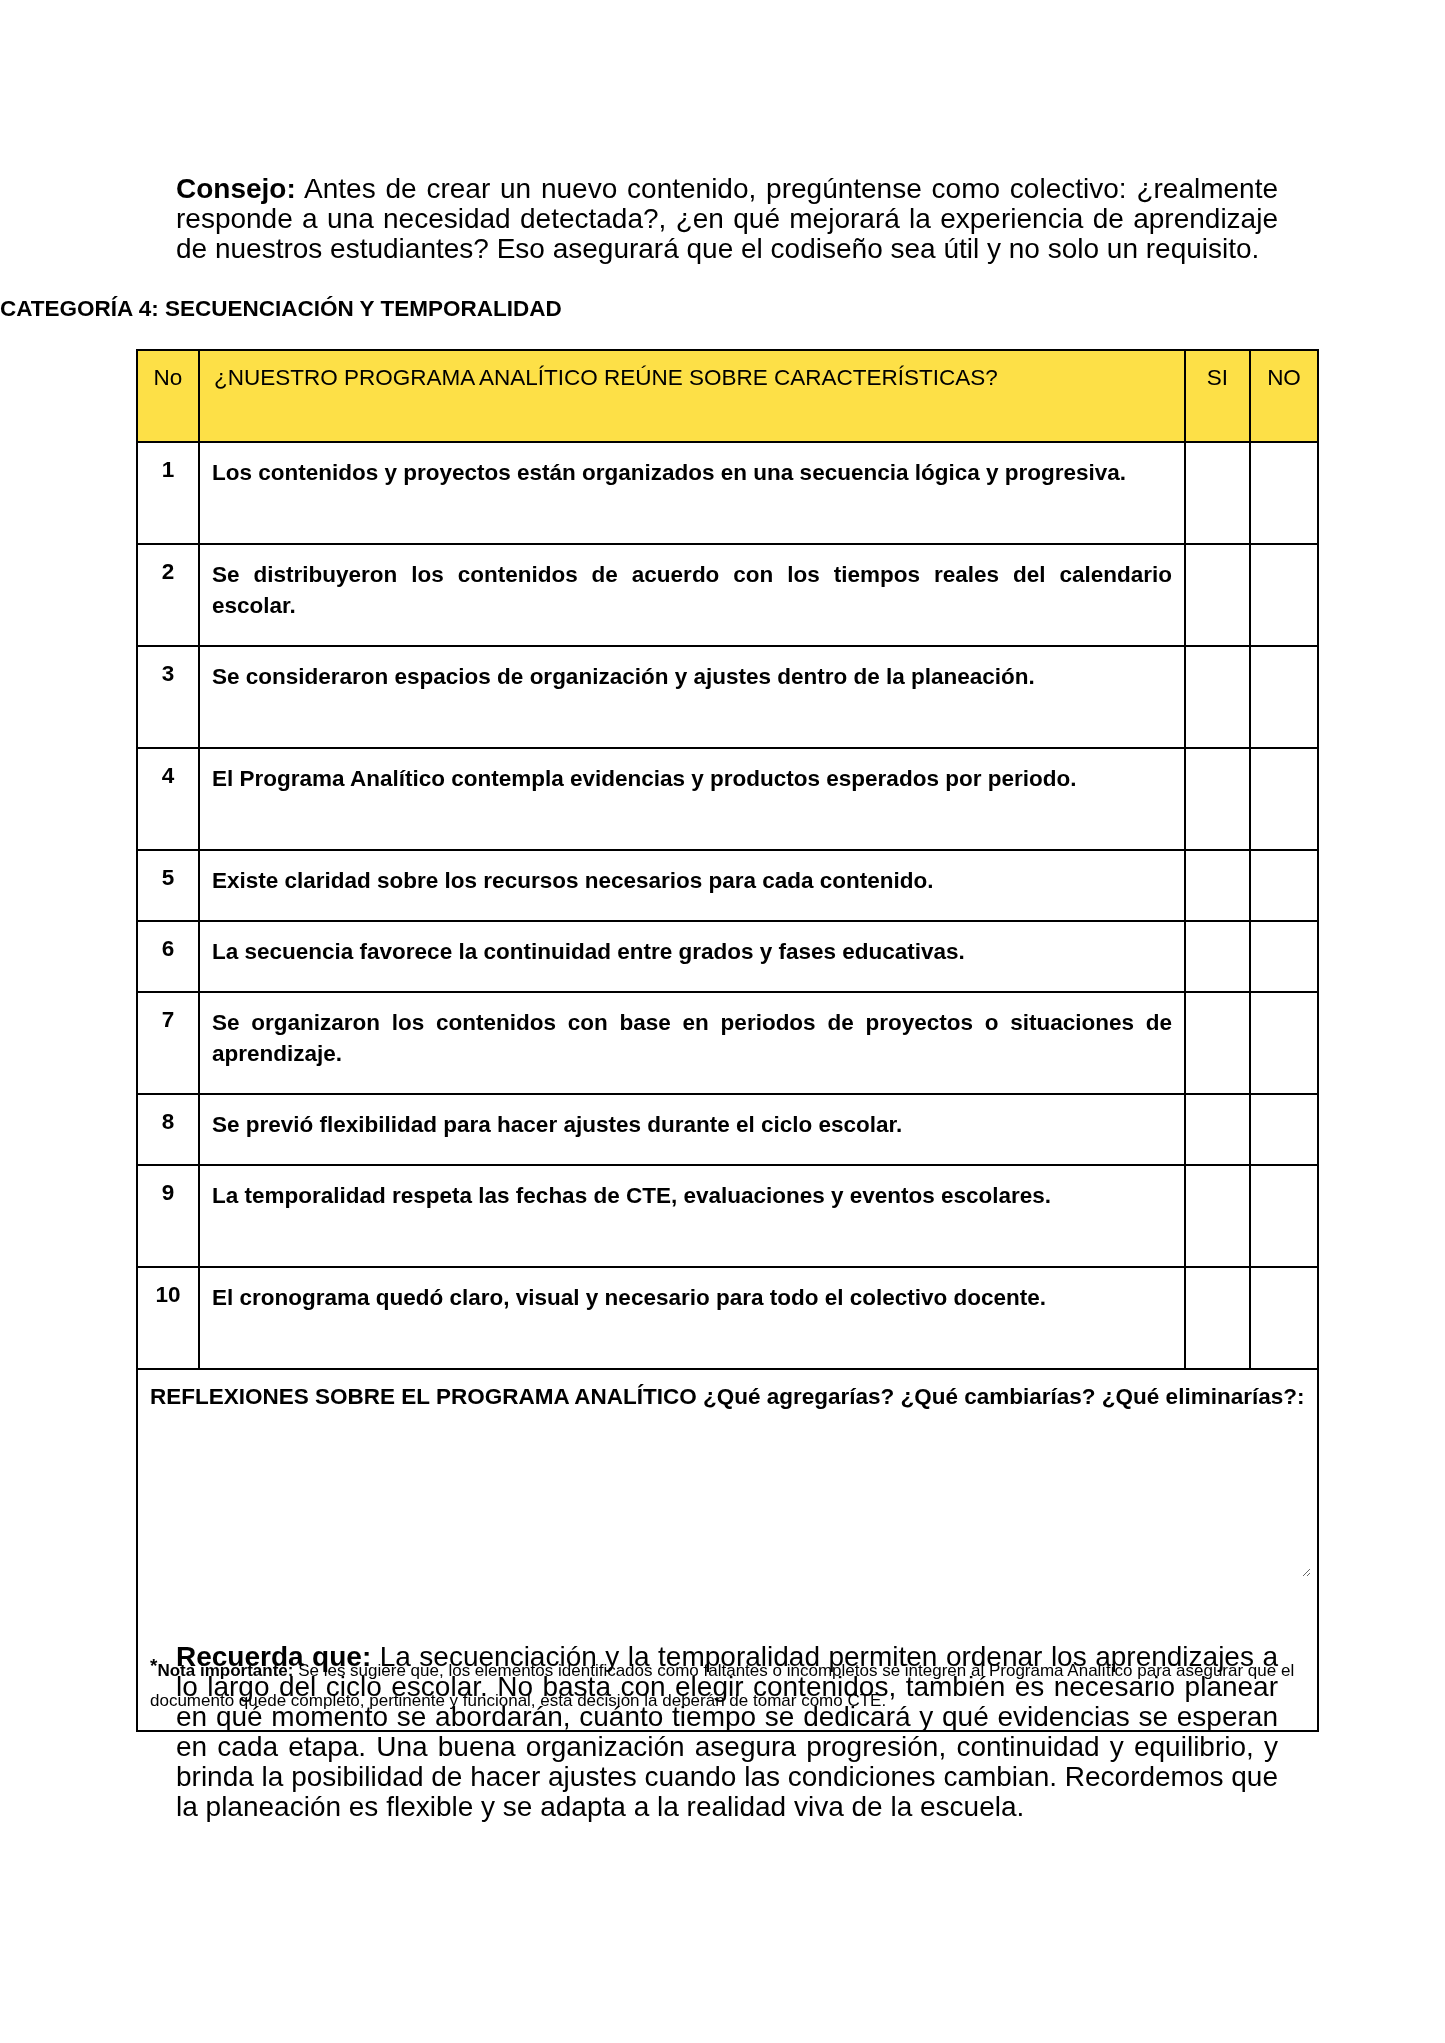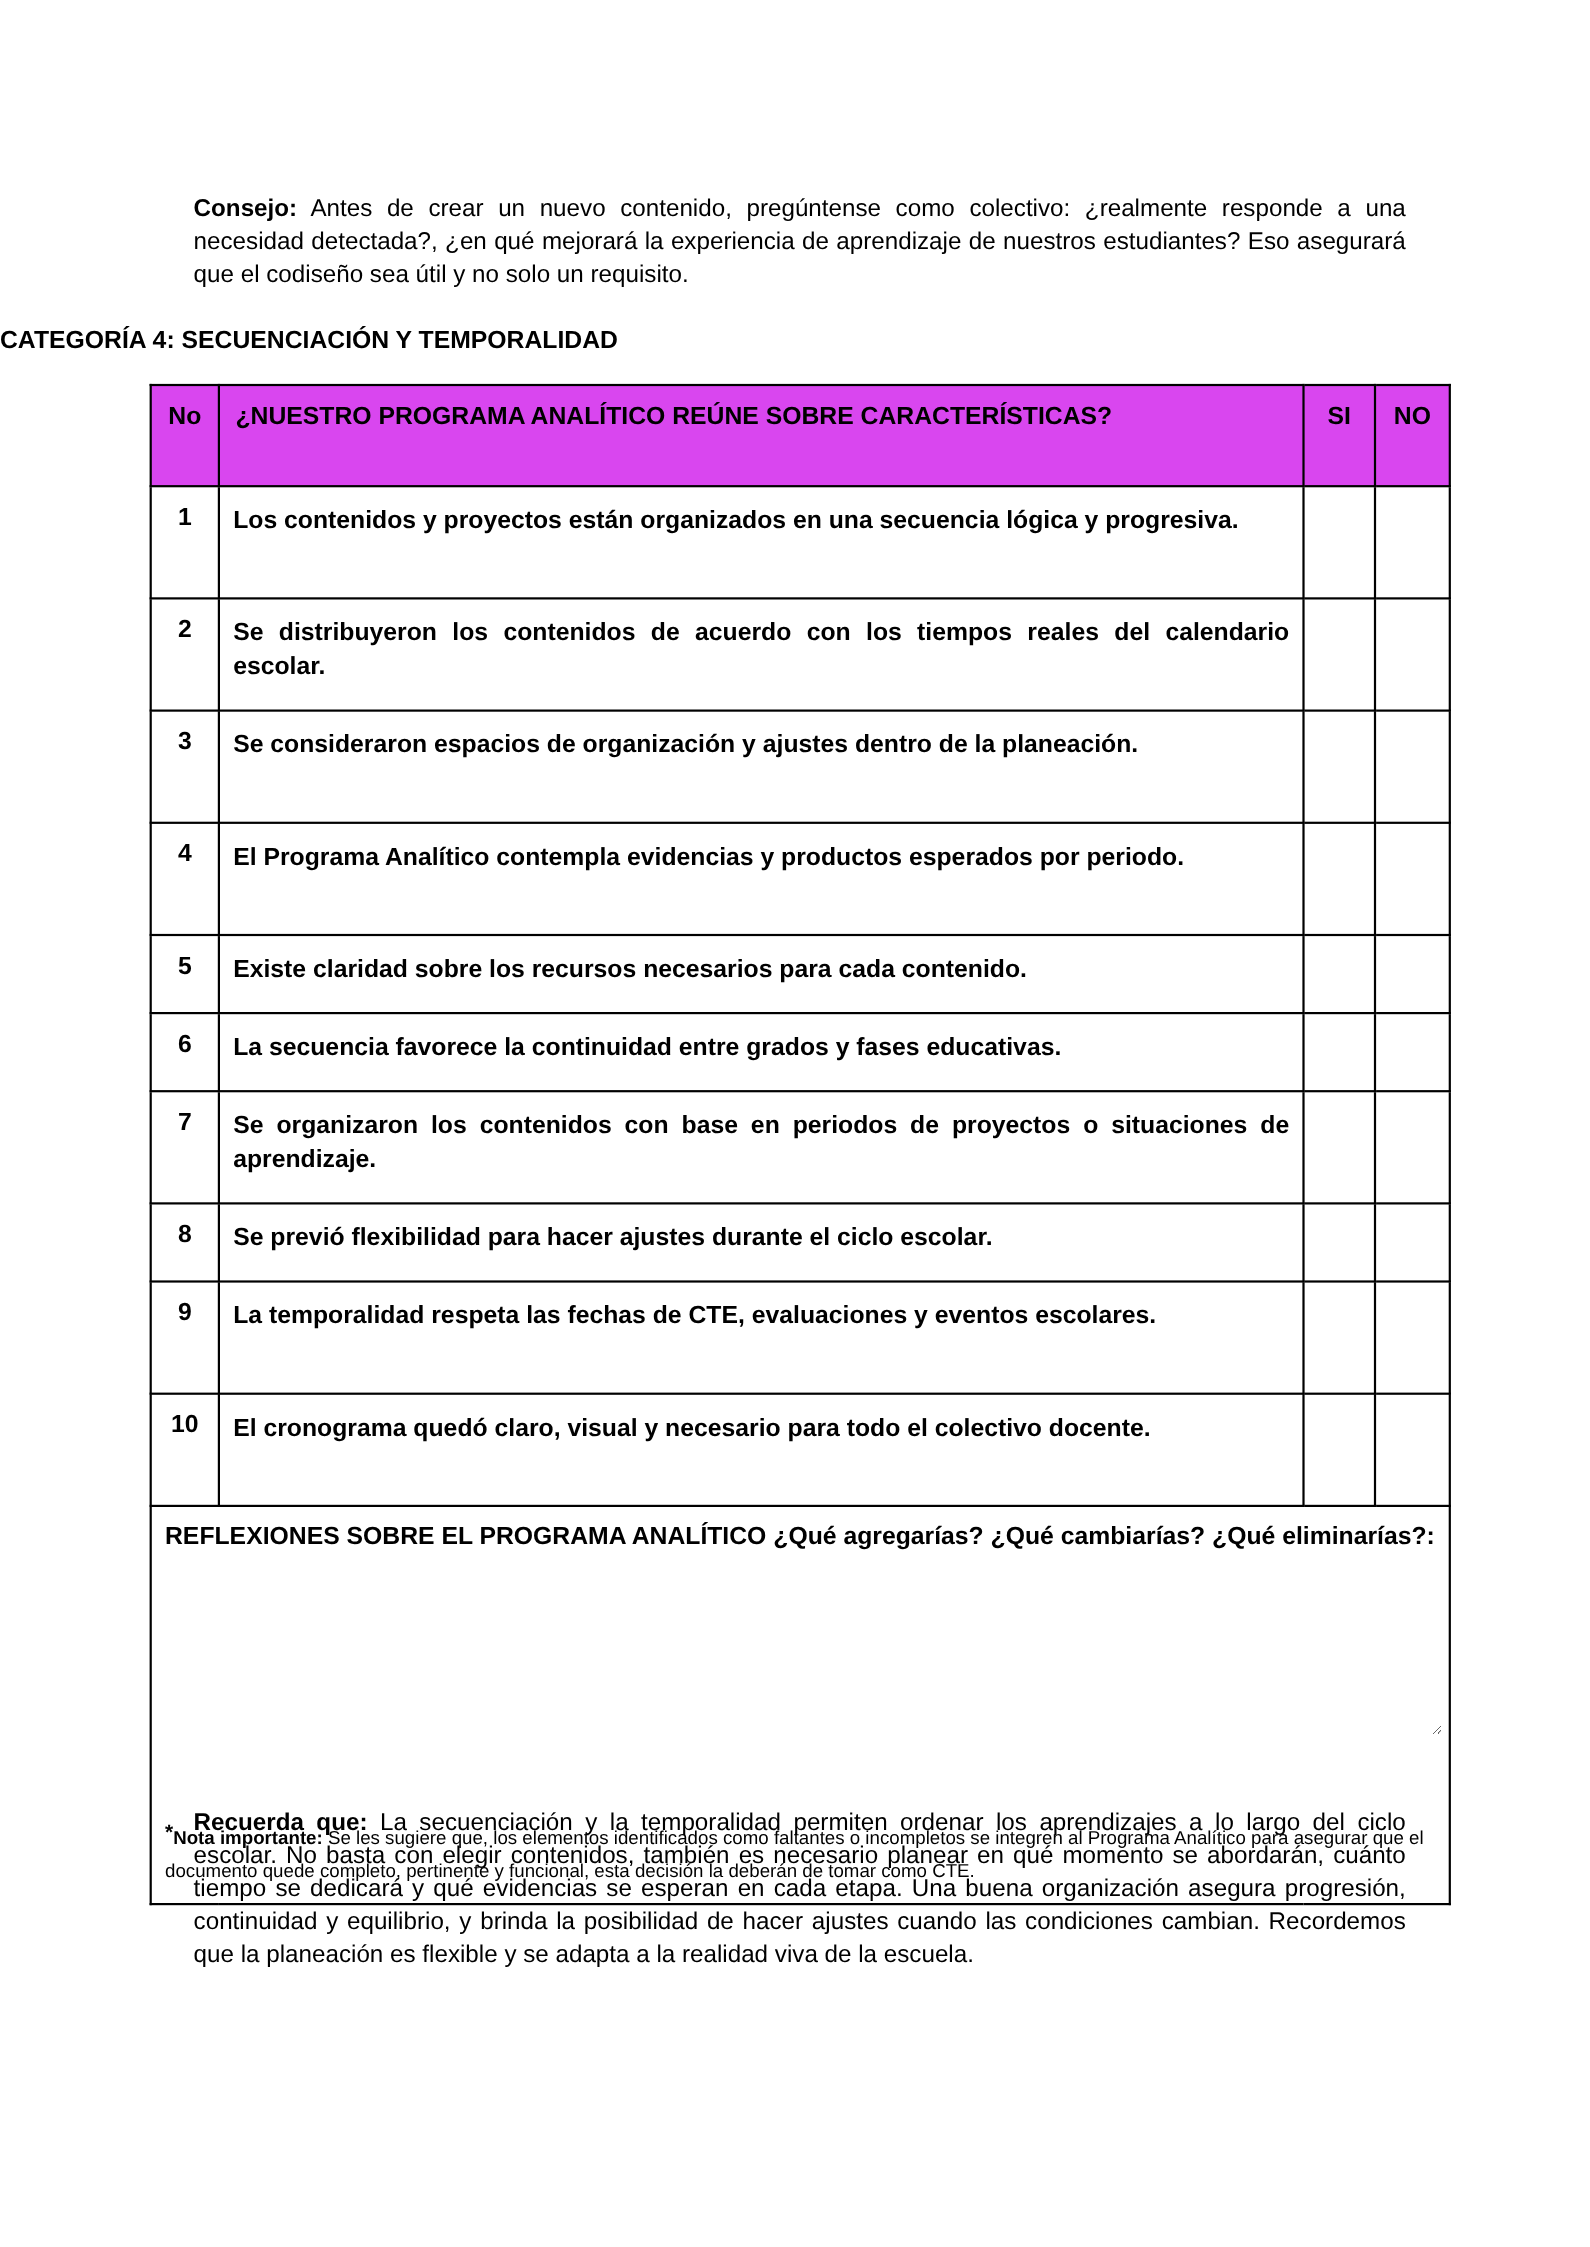--- a/index.html
+++ b/index.html
@@ -1,23 +1,23 @@
 <!DOCTYPE html>
 <html><head>
 <meta charset="utf-8">
 <style>
   html, body { margin:0; padding:0; background:#ffffff; }
   body { width:1445px; height:2043px; position:relative; font-family:"Liberation Sans", sans-serif; color:#000; }
-  .para { position:absolute; left:176px; width:1102px; font-size:22px; line-height:30px; text-align:justify; }
+  .para { position:absolute; left:176px; width:1102px; font-size:28px; line-height:30px; text-align:justify; }
   .para b { font-weight:bold; }
   #consejo { top:174px; }
   #cat-title { position:absolute; top:296px; left:0; width:1445px; font-size:22.5px; font-weight:bold; }
   table.chk { position:absolute; top:349px; left:136px; width:1183px; border-collapse:collapse; font-size:22.5px; }
   table.chk td, table.chk th { border:2.5px solid #000; padding:0; }
-  table.chk th { background:#d946ef; font-weight:bold; height:76px; vertical-align:top; padding-top:14px; }
+  table.chk th { background:#fde047; font-weight:normal; height:76px; vertical-align:top; padding-top:14px; }
   table.chk th.hno { width:60px; text-align:center; }
   table.chk th.hq { text-align:left; padding-left:14px; }
   table.chk th.hsi { width:63px; text-align:center; }
   table.chk th.hnn { width:66px; text-align:center; }
   table.chk td.no { text-align:center; font-weight:bold; vertical-align:top; padding-top:14px; }
   table.chk td.item { font-weight:bold; text-align:justify; vertical-align:top; padding:14px 12px 0 12px; line-height:31px; }
   table.chk td.box { }
   tr.r2 td { height:86px; }
   tr.r1 td { height:55px; }
   td.reflex { height:350px; vertical-align:top; padding:10px 10px 0 12px !important; position:relative; }

